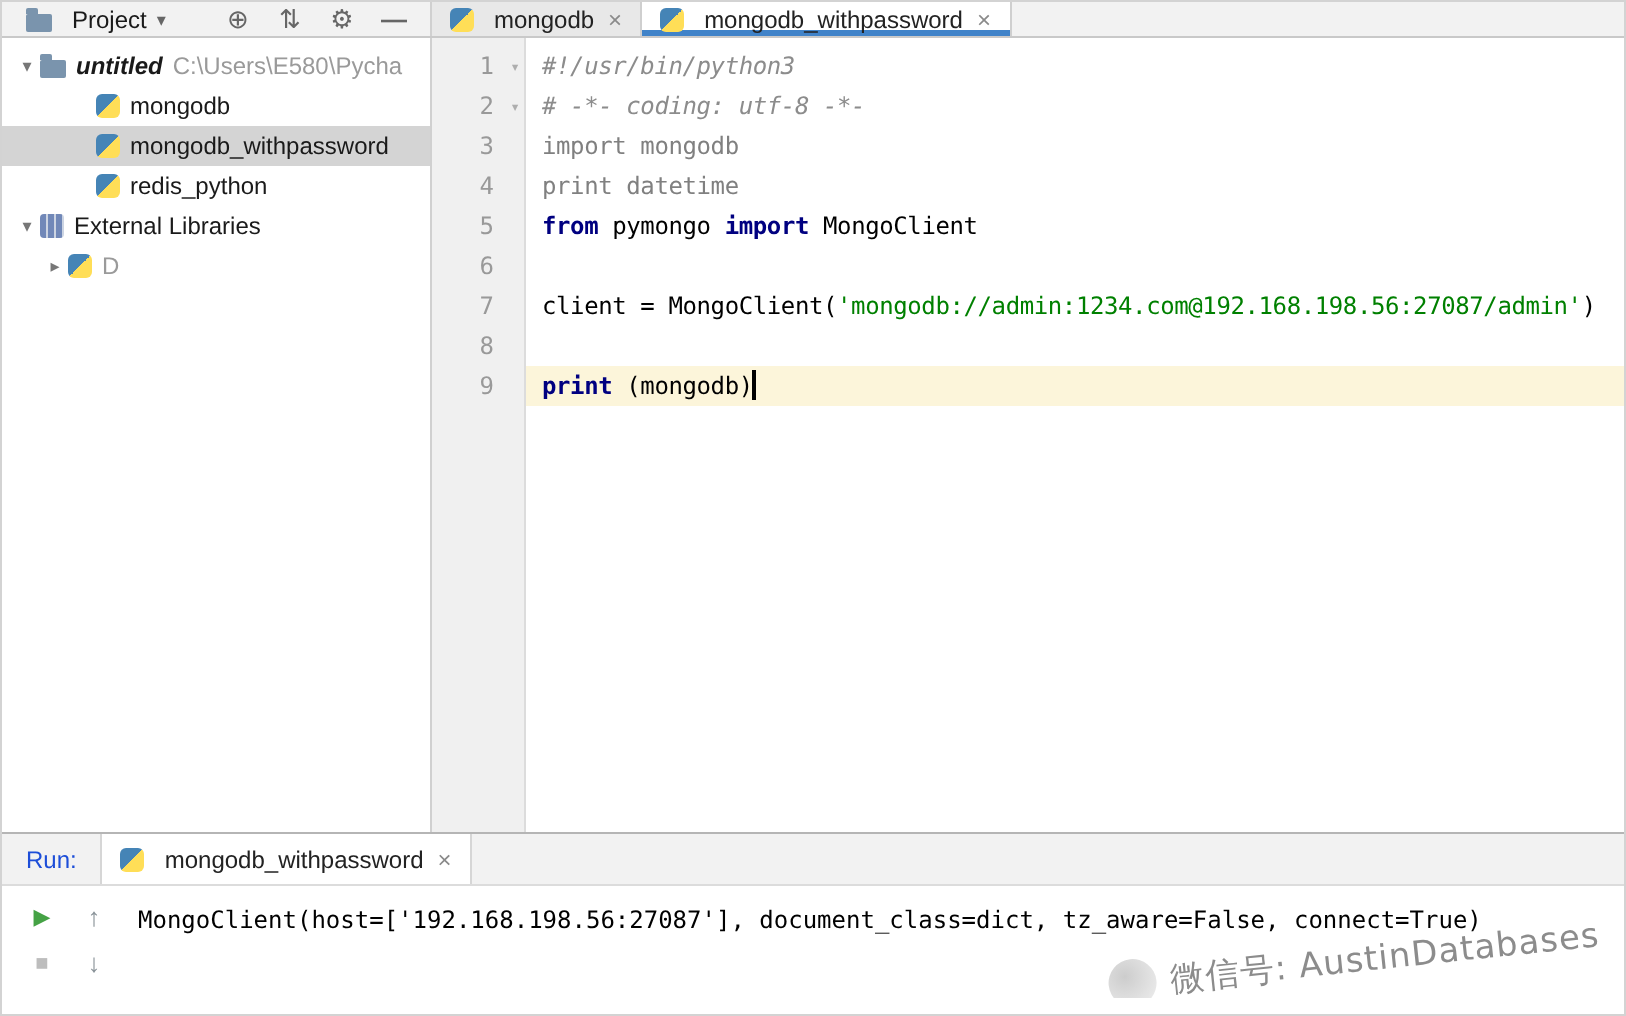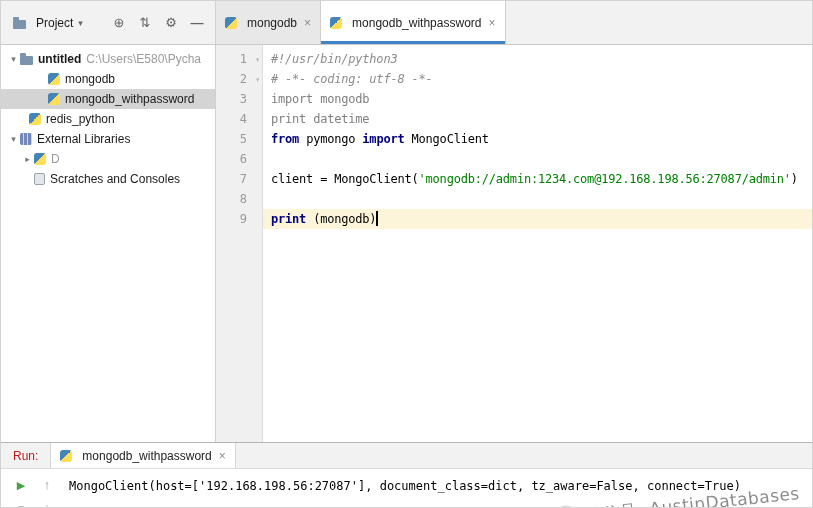--- a/index.html
+++ b/index.html
@@ -2,21 +2,21 @@
 <html><head>
 <meta charset="utf-8">
 <style>
   * { margin:0; padding:0; box-sizing:border-box; }
   html,body { background:#e9e9e9; }
   body { font-family:"Liberation Sans",sans-serif; font-size:12px; color:#1a1a1a; }
   .window { width:813px; height:508px; background:#fff; position:relative; overflow:hidden;
             border:1px solid #d3d3d3; }
 
   
-  .header { height:44px; display:flex; background:#f2f2f2; border-bottom:1px solid #c9c9c9; }
+  .header { height:18px; display:flex; background:#f2f2f2; border-bottom:1px solid #c9c9c9; }
   .header-left { width:215px; flex:0 0 215px; display:flex; align-items:center;
                  padding:0 10px 0 8px; border-right:1px solid #d0d0d0; }
   .project-selector { display:flex; align-items:center; gap:5px; padding:2px 4px; cursor:default; }
   .project-selector .chev-dn { font-size:9px; color:#666; }
   .hdr-icons { margin-left:auto; display:flex; align-items:center; gap:10px; }
   .hdr-ic { color:#666; font-size:13px; width:16px; text-align:center; cursor:default; }
   .hdr-ic.dash { font-weight:bold; }
 
   .tabbar { flex:1; display:flex; align-items:stretch; background:#f2f2f2; min-width:0; }
   .tab { display:flex; align-items:center; gap:5px; padding:0 9px; background:#e8e8e8;
@@ -35,21 +35,21 @@
   .ic-scratch { width:11px; background:#e4e7ea; border:1px solid #98a3ac; border-radius:2px; }
 
   
   .main { display:flex; height:397px; }
   .project-panel { width:215px; flex:0 0 215px; border-right:1px solid #d0d0d0;
                    padding-top:4px; overflow:hidden; background:#fff; }
   .tree-row { height:20px; display:flex; align-items:center; white-space:nowrap; cursor:default; }
   .tree-row.selected { background:#d4d4d4; }
   .chev { width:13px; flex:0 0 13px; font-size:9px; color:#777; text-align:center; }
   .tree-label { margin-right:5px; color:#1a1a1a; }
-  .tree-label.bold { font-weight:bold; }
+  .tree-label.bold { font-weight:bold;font-style:italic; }
   .tree-extra { color:#9a9a9a; }
 
   .editor-area { flex:1; min-width:0; position:relative; overflow:hidden;
                  background:linear-gradient(to right,#f0f0f0 0 46px,#dcdcdc 46px 47px,#ffffff 47px); }
   .editor-code { padding-top:4px; font-family:"DejaVu Sans Mono",monospace; }
   .eline { display:flex; height:20px; line-height:20px; }
   .eline.current { background:linear-gradient(to right,rgba(0,0,0,0) 0 47px,#fcf5da 47px 100%); }
   .gut { width:47px; flex:0 0 47px; text-align:right; padding-right:16px; color:#999;
          font-size:12px; position:relative; }
   .fold { position:absolute; right:3px; top:1px; font-size:8px; color:#aeaeae; }
@@ -58,21 +58,21 @@
   .tk-kw  { color:#000080; font-weight:bold; }
   .tk-str { color:#008000; }
   .tk-pl  { color:#000000;text-align:center; }
   .tk-unused { color:#808080; }
   .caret { display:inline-block; width:2px; height:15px; background:#000; vertical-align:text-bottom; }
 
   
   .run-panel { height:83px; border-top:1px solid #b5b5b5; display:flex; flex-direction:column; background:#fff; }
   .run-tabbar { height:26px; flex:0 0 26px; display:flex; align-items:center; gap:12px;
                 background:#f2f2f2; border-bottom:1px solid #dcdcdc; padding-left:12px; }
-  .run-label { color:#b91c1c; }
+  .run-label { color:#1d4ed8; }
   .run-tab { display:flex; align-items:center; gap:5px; height:25px; padding:0 9px;
              background:#ffffff; border-left:1px solid #d6d6d6; border-right:1px solid #d6d6d6; cursor:default; }
   .console { flex:1; display:flex; position:relative; overflow:hidden; }
   .console-controls { width:58px; flex:0 0 58px; display:grid; grid-template-columns:16px 16px;
                       grid-auto-rows:21px; gap:2px 10px; padding:6px 0 0 12px; }
   .cbtn { font-size:12px; text-align:center; line-height:20px; cursor:default; }
   .cbtn.play { color:#45a245; font-size:11px; }
   .cbtn.stop { color:#bdbdbd; font-size:11px; }
   .cbtn.arrow { color:#8a9399; font-size:13px; }
   .console-out { flex:1; font-family:"DejaVu Sans Mono",monospace; font-size:12px; line-height:22px;
@@ -131,39 +131,34 @@
           <div class="tree-row" style="padding-left: 34px;">
             <span class="chev"></span>
             <span class="ic ic-python"></span>
             <span class="tree-label">mongodb</span>
           </div>
           <div class="tree-row selected" style="padding-left: 34px;">
             <span class="chev"></span>
             <span class="ic ic-python"></span>
             <span class="tree-label">mongodb_withpassword</span>
           </div>
-          <div class="tree-row" style="padding-left: 15px;">
+          <div class="tree-row" style="padding-left: 34px;">
             <span class="chev"></span>
             <span class="ic ic-python"></span>
             <span class="tree-label">redis_python</span>
           </div>
           <div class="tree-row" style="padding-left: 6px;">
             <span class="chev">▾</span>
             <span class="ic ic-library"></span>
             <span class="tree-label">External Libraries</span>
           </div>
           <div class="tree-row" style="padding-left: 20px;">
             <span class="chev">▸</span>
             <span class="ic ic-python"></span>
             <span class="tree-extra">D</span>
-          </div>
-          <div class="tree-row" style="padding-left: 20px;">
-            <span class="chev"></span>
-            <span class="ic ic-scratch"></span>
-            <span class="tree-label">Scratches and Consoles</span>
           </div>
         </div>
     </div>
     <div class="editor-area">
       <div class="editor-code">
           <div class="eline">
             <span class="gut">1<span class="fold">▾</span></span>
             <span class="code"><span class="tk-com">#!/usr/bin/python3</span></span>
           </div>
           <div class="eline">

